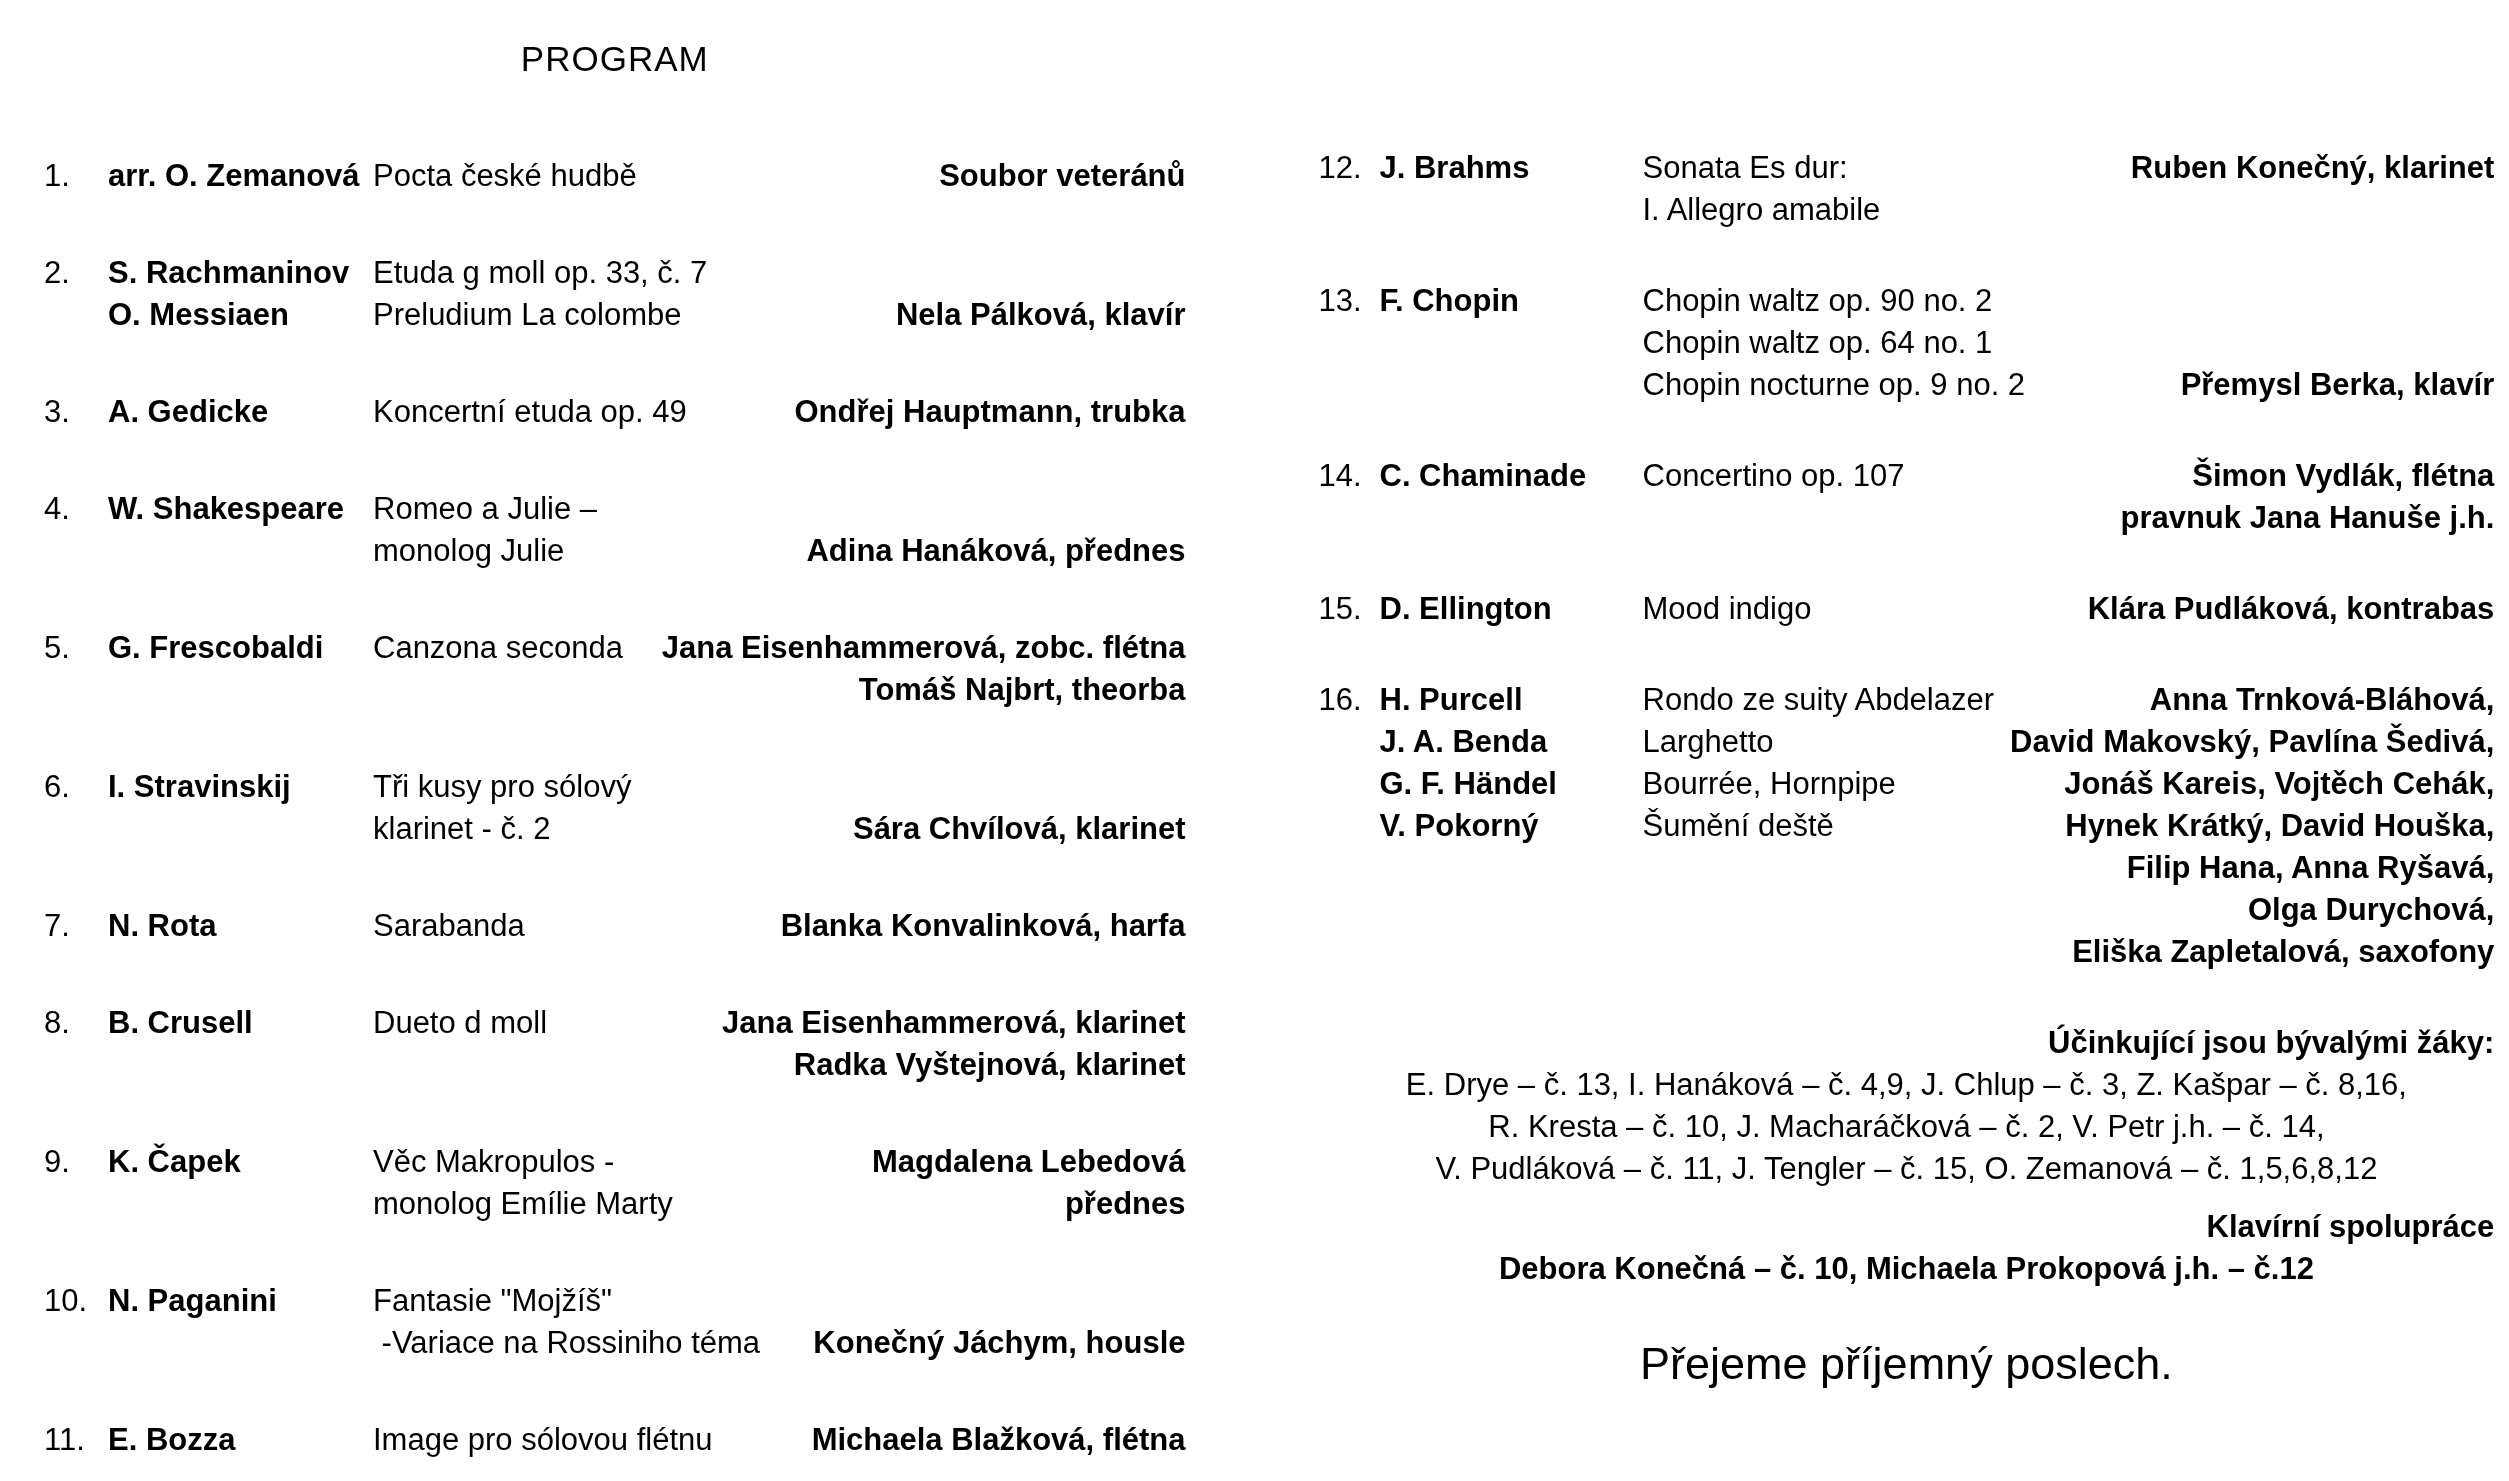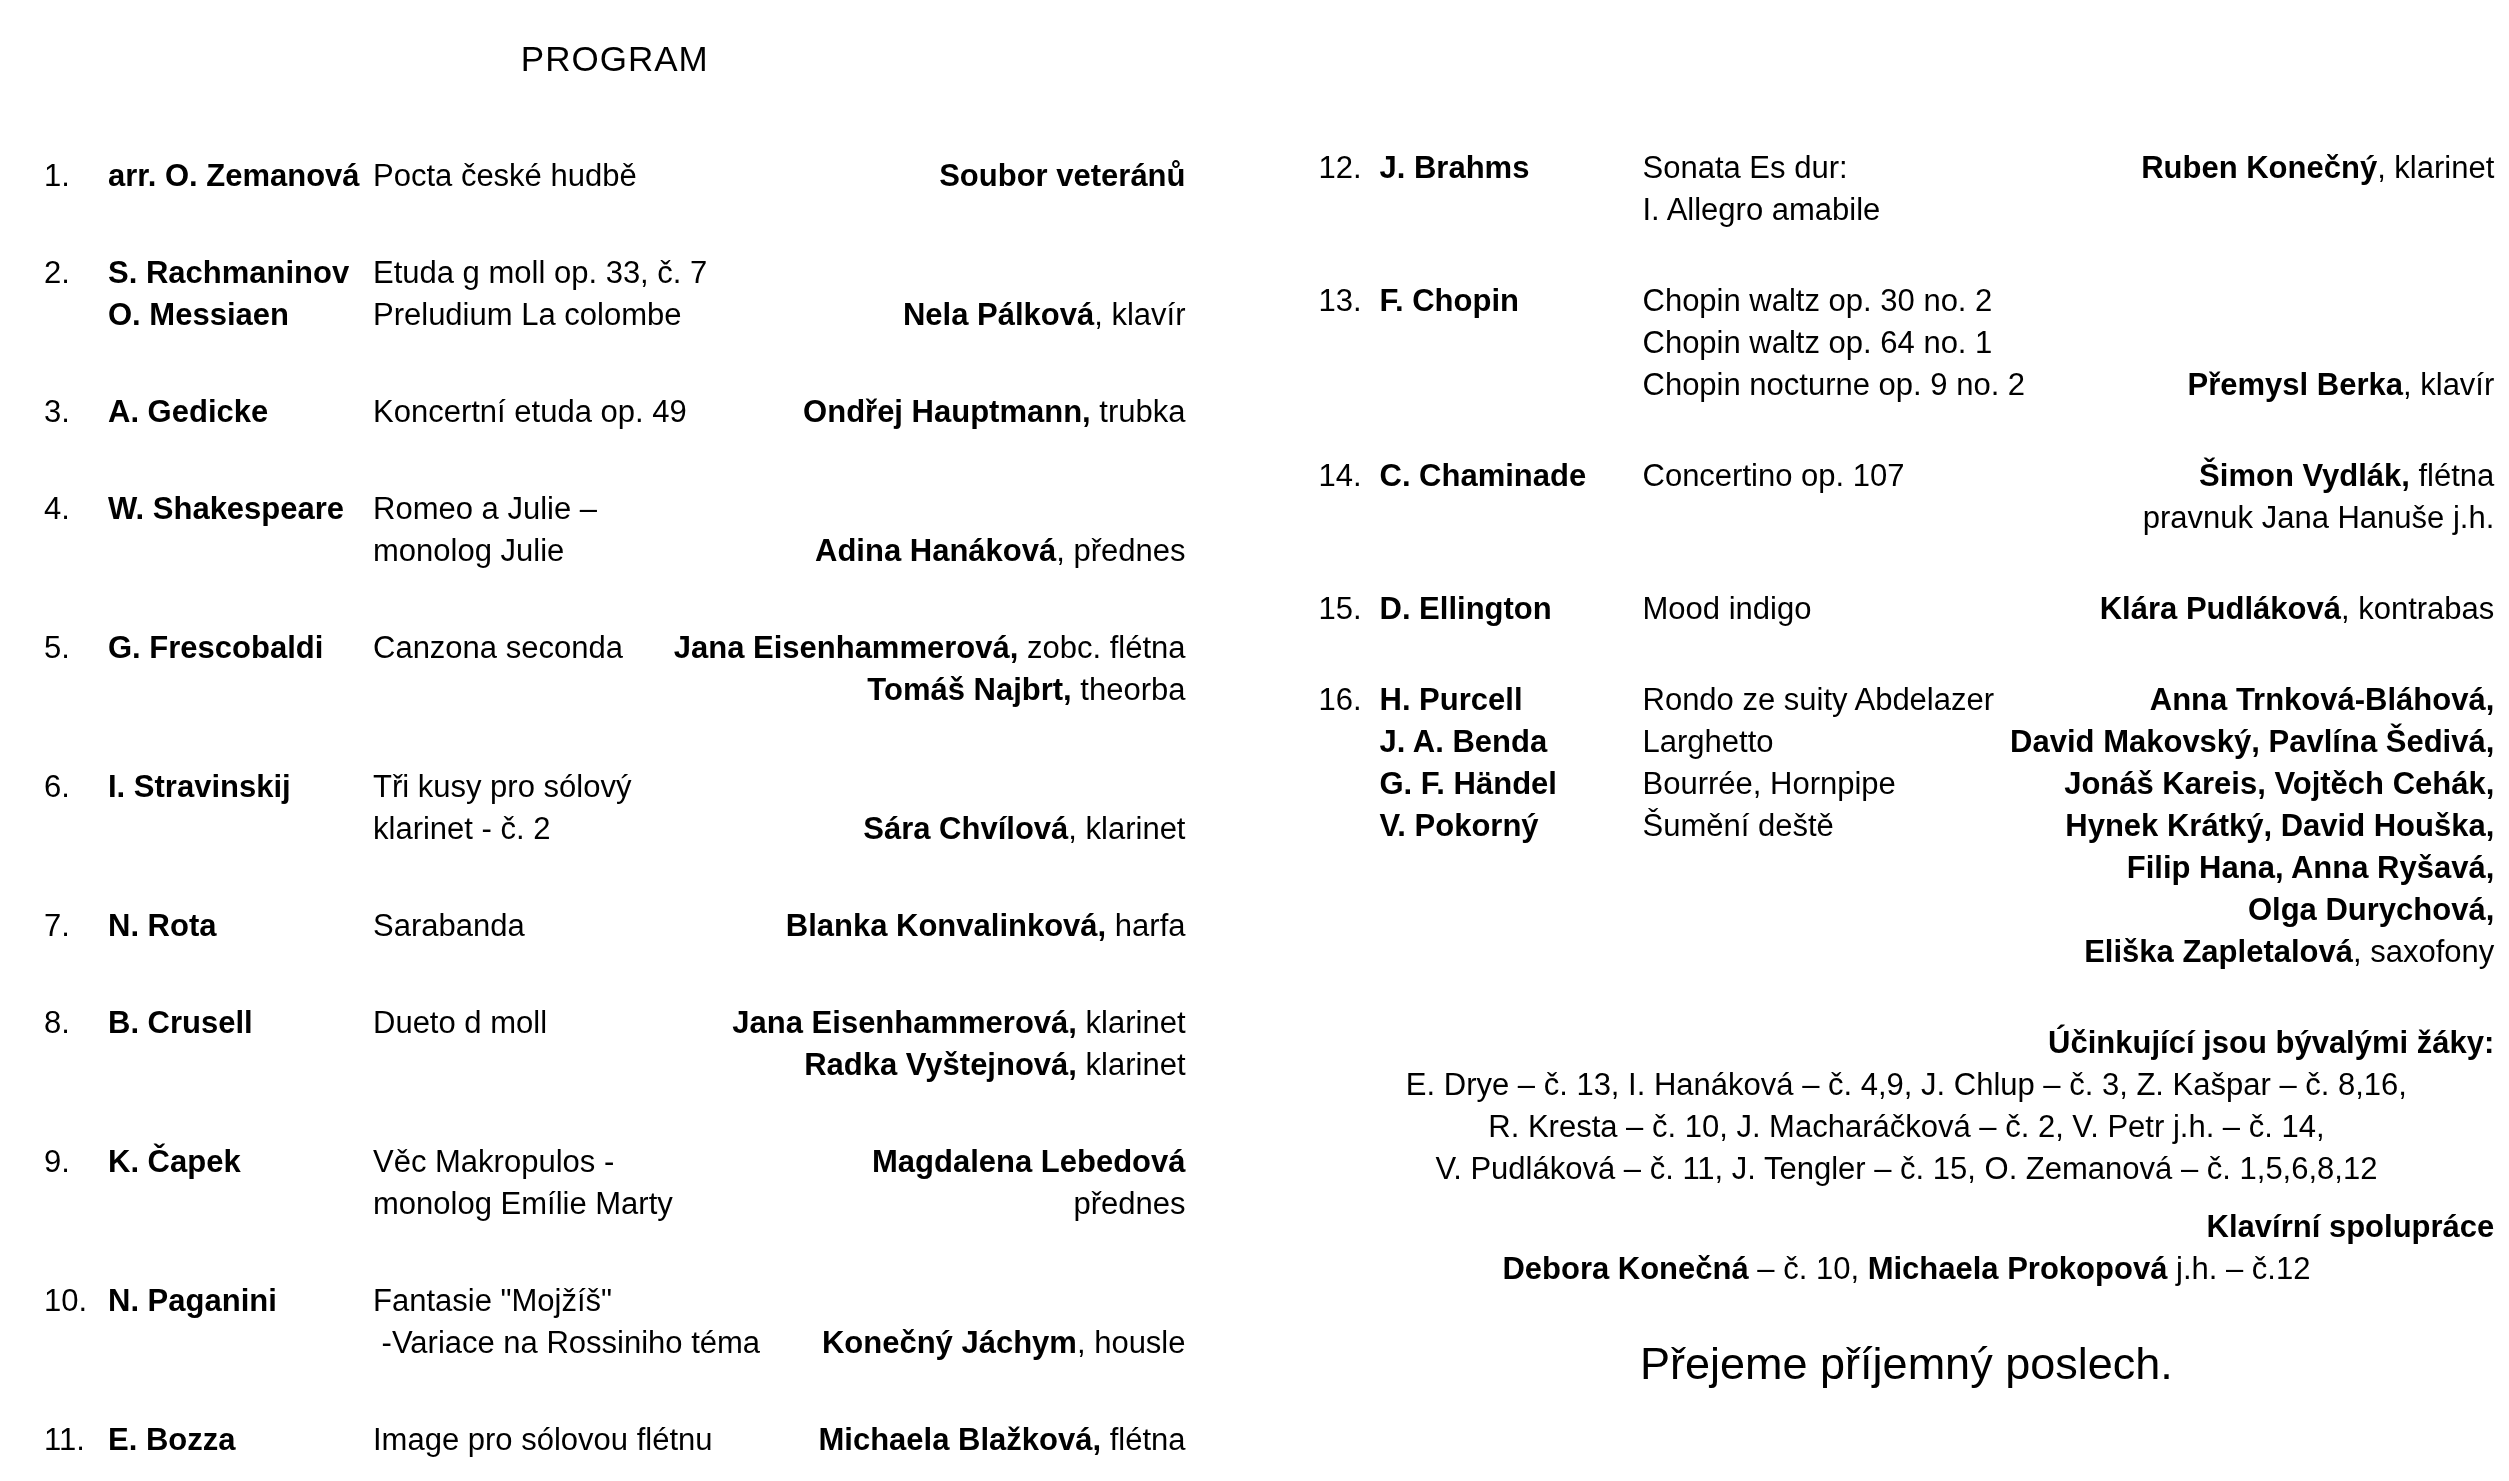--- a/index.html
+++ b/index.html
@@ -22,21 +22,21 @@
   .col-left  .item { margin-bottom:55px; }
   .col-right .item { margin-bottom:49px; }
   .col-right .item { grid-template-columns:61px 263px auto 1fr; }
 
   .ln { line-height:42px; min-height:42px; white-space:pre; }
   .num .ln { font-weight:400; }
   .composer .ln { font-weight:700; }
   .piece .ln { font-weight:400; }
   .perf { text-align:right; }
   .b { font-weight:700; }
-  .r { font-weight:400; }
+  .r { font-weight:700; }
 
   .heading { font-weight:700; text-align:right; line-height:42px; }
   .footer-line { text-align:center; line-height:42px; white-space:pre-wrap; }
   .alumni-block { margin-top:49px; }
   .piano-block  { margin-top:16px; }
   .closing {
     margin-top:46px; font-size:45px; line-height:55px;
     text-align:center; font-weight:400;
   }
 </style>
@@ -236,21 +236,21 @@
           </div>
         </div>
         <div class="item">
           <div class="num">
             <div class="ln">13.</div>
           </div>
           <div class="composer">
             <div class="ln">F. Chopin</div>
           </div>
           <div class="piece">
-            <div class="ln">Chopin waltz op. 30 no. 2</div>
+            <div class="ln">Chopin waltz op. 90 no. 2</div>
             <div class="ln">Chopin waltz op. 64 no. 1</div>
             <div class="ln">Chopin nocturne op. 9 no. 2</div>
           </div>
           <div class="perf">
             <div class="ln"></div>
             <div class="ln"></div>
             <div class="ln"><span class="b">Přemysl Berka</span><span class="r">, klavír</span></div>
           </div>
         </div>
         <div class="item">

